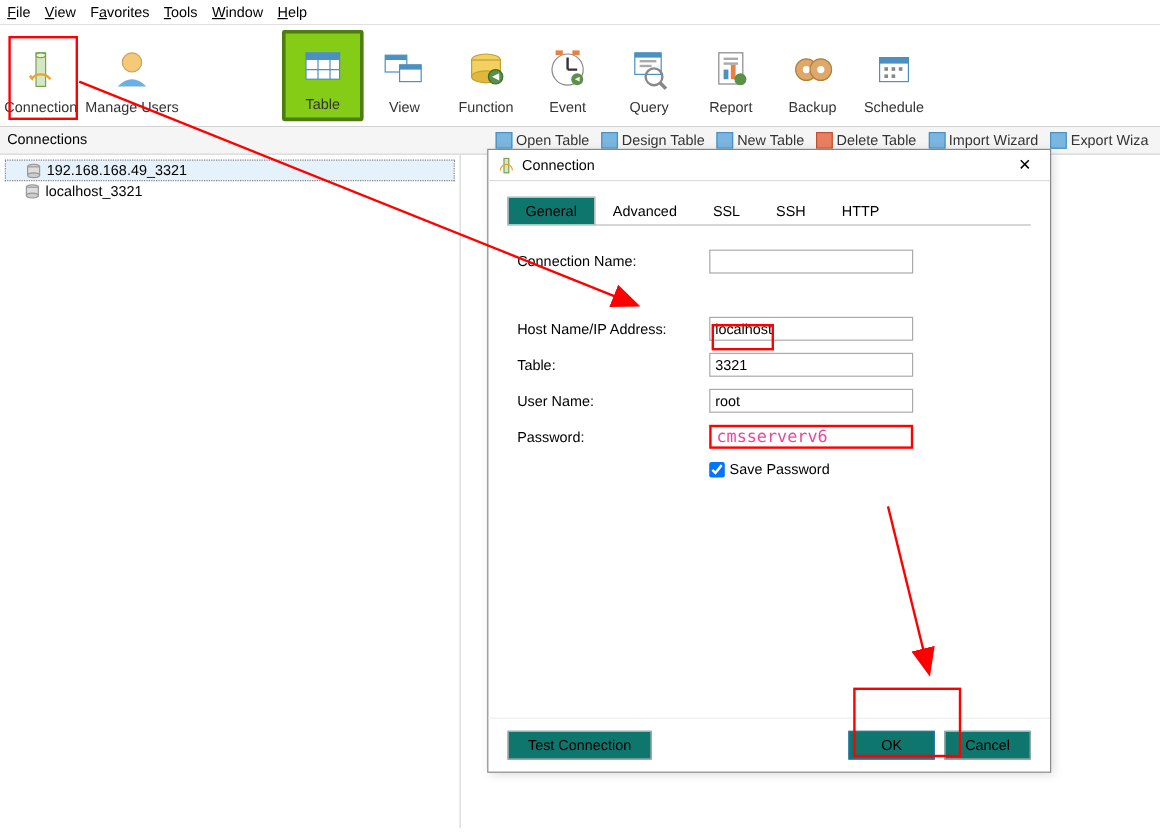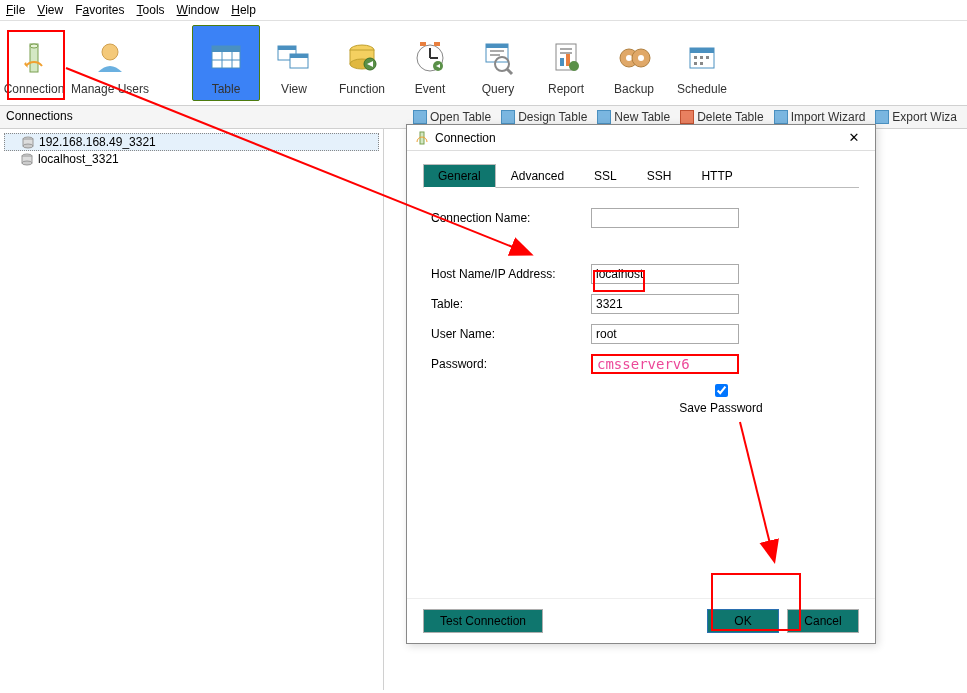--- a/index.html
+++ b/index.html
@@ -6,21 +6,21 @@
 body { background: #fff; width: 967px; height: 693px; overflow: hidden; position: relative; }
 
 
 .menubar { display: flex; gap: 12px; padding: 3px 6px; background: #fff; border-bottom: 1px solid #e0e0e0; }
 .menubar span { cursor: default; text-align: right; }
 .menubar span u { text-decoration: underline; }
 
 
 .toolbar { display: flex; background: #fff; border-bottom: 1px solid #d0d0d0; padding: 4px 0; }
 .tool-btn { display: flex; flex-direction: column; align-items: center; justify-content: flex-end; width: 68px; height: 76px; border: 1px solid transparent; cursor: default; padding-bottom: 4px; }
-.tool-btn.selected { background: #3b82f6; border: 1px solid #4d7c0f; border-radius: 2px; }
+.tool-btn.selected { background: #84cc16; border: 3px solid #4d7c0f; border-radius: 2px; margin-left: 43px; }
 .tool-btn .icon { width: 36px; height: 36px; display: flex; align-items: center; justify-content: center; margin-bottom: 6px; }
 .tool-btn .lbl { font-size: 12px; color: #333; }
 
 
 .conn-header { background: #f5f5f5; border-bottom: 1px solid #d0d0d0; padding: 3px 6px; display: flex; }
 .conn-header .title { flex: 1; }
 .subtoolbar { display: flex; gap: 2px; font-size: 11px; color: #333; }
 .subtoolbar .sbtn { display: flex; align-items: center; gap: 3px; padding: 1px 4px; }
 .subtoolbar .sico { width: 14px; height: 14px; background: #7ab6e0; border: 1px solid #4a90c0; }
 
@@ -41,24 +41,24 @@
 .dlg-title .close { width: 26px; text-align: center; cursor: default; font-size: 13px; }
 
 .dlg-body { flex: 1; padding: 12px 16px; }
 .tabs { display: flex; border-bottom: 1px solid #bbb; }
 .tab { padding: 4px 14px; border: 1px solid transparent; position: relative; top: 1px; cursor: default; }
 .tab.active { border: 1px solid #bbb; border-bottom: 1px solid #fff; background: #0f766e; }
 
 .form { padding: 20px 8px 0 8px; }
 .frow { display: flex; align-items: center; margin-bottom: 10px; }
 .frow label { width: 160px; }
-.frow input[type="text"], .frow input[type="password"] { width: 148px; height: 20px; border: 1px solid #aaa; padding: 0 4px; font-size: 12px; background: #fff; }
+.frow input[type="text"], .frow input[type="password"] { width: 170px; height: 20px; border: 1px solid #aaa; padding: 0 4px; font-size: 12px; background: #fff; }
 .frow .wide { width: 260px; }
 .frow .port { width: 60px; }
-.chk-row { margin-left: 160px; display: flex; align-items: center; gap: 4px; flex-direction: column; }
+.chk-row { margin-left: 160px; display: flex; align-items: center; gap: 4px; }
 
 .dlg-footer { display: flex; padding: 10px 16px; border-top: 1px solid #eee; gap: 8px; }
 .dlg-footer .spacer { flex: 1; }
 .btn { min-width: 72px; height: 24px; background: #0f766e; border: 1px solid #adadad; cursor: default; }
 .btn.primary { border: 1px solid #2a6fb0; }
 
 
 .redbox { position: absolute; border: 2px solid #ff0000; pointer-events: none; }
 
 

